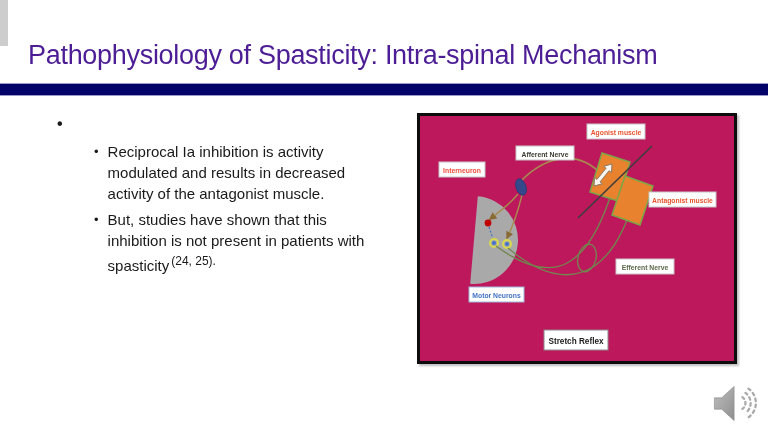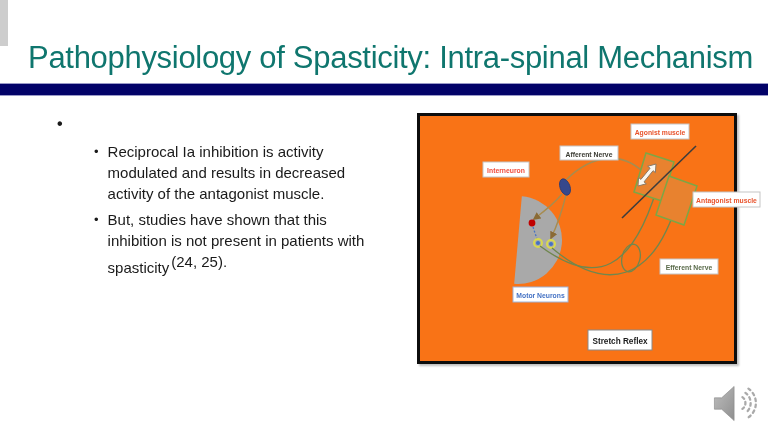--- a/index.html
+++ b/index.html
@@ -1,31 +1,31 @@
 <!DOCTYPE html>
 <html><head>
 <meta charset="utf-8">
 <style>
   html,body{margin:0;padding:0;background:#fff;}
   .slide{position:relative;width:768px;height:432px;background:#ffffff;overflow:hidden;
          font-family:"Liberation Sans", sans-serif;}
   .edge-strip{position:absolute;left:0;top:0;width:8px;height:46px;background:#cdcdcd;}
-  .title{position:absolute;left:28px;top:40px;margin:0;font-weight:400;font-size:31px;
-         letter-spacing:-0.3px;color:#0f766e;white-space:nowrap;}
+  .title{position:absolute;left:28px;top:40px;margin:0;font-weight:400;font-size:27px;
+         letter-spacing:-0.3px;color:#4c1d95;white-space:nowrap;}
   .accent-bar{position:absolute;left:0;top:83px;width:768px;height:13px;background:#020268;
               border-top:1px solid #9a9ac8;border-bottom:1px solid #9a9ac8;box-sizing:border-box;}
   .content{position:absolute;left:57px;top:112px;width:350px;color:#1a1a1a;}
   .l1{display:flex;gap:9px;font-weight:700;font-size:17.5px;line-height:24px;}
   .l1 .bm{font-size:16px;}
   .l2{display:flex;gap:9px;font-size:15px;line-height:21px;margin-left:37px;margin-top:5px;}
   .l2 .bm{font-size:13px;line-height:21px;}
   .l2 .txt{width:268px;}
-  sup.cite{font-size:15px;margin-left:2px;}
-  .diagram{position:absolute;left:417px;top:113px;width:320px;height:251px;background:#f97316;
-           border:3px solid #0d0d0d;box-sizing:border-box;box-shadow:2px 2px 2px rgba(0,0,0,0.25);padding-left:44px;}
+  sup.cite{font-size:12px;margin-left:2px;}
+  .diagram{position:absolute;left:417px;top:113px;width:320px;height:251px;background:#be185d;
+           border:3px solid #0d0d0d;box-sizing:border-box;box-shadow:2px 2px 2px rgba(0,0,0,0.25);}
   .diagram svg{display:block;width:314px;height:245px;}
   .audio-icon{position:absolute;left:702px;top:377px;width:58px;height:52px;cursor:pointer;}
   svg text{font-family:"Liberation Sans", sans-serif;}
 </style>
 </head>
 <body>
 
 <div class="slide">
 
   <div class="edge-strip"></div>

